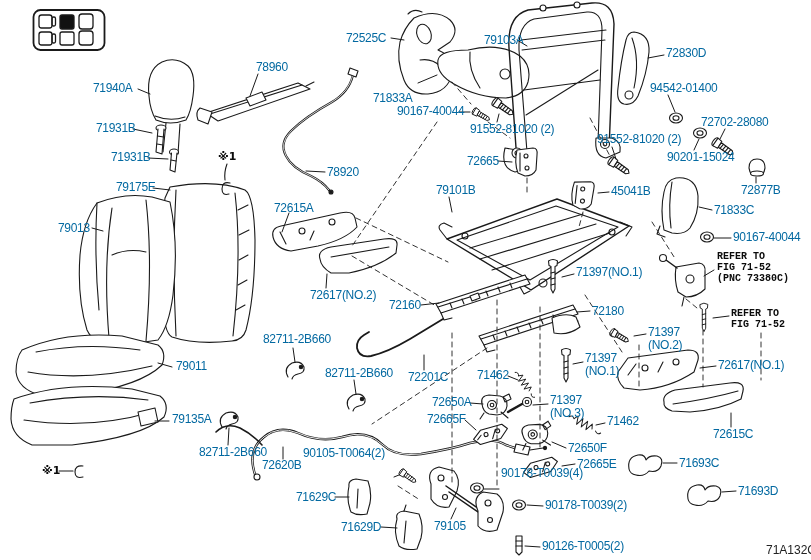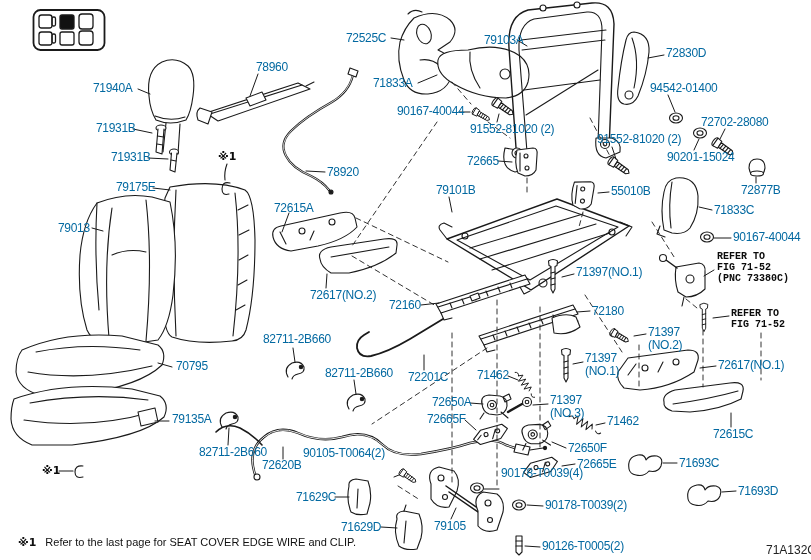--- a/index.html
+++ b/index.html
@@ -440,41 +440,41 @@
     <path d="M677,463 L663,463"></path>
     <path d="M736,491 L722,492"></path>
   </g>
 </svg>
 
 <div class="lbl" style="left:93px;top:82px">71940A</div>
 <div class="lbl" style="left:96px;top:122px">71931B</div>
 <div class="lbl" style="left:111px;top:151px">71931B</div>
 <div class="lbl" style="left:116px;top:181px">79175E</div>
 <div class="lbl" style="left:58px;top:222px">79013</div>
-<div class="lbl" style="left:176px;top:360px">70795</div>
+<div class="lbl" style="left:176px;top:360px">79011</div>
 <div class="lbl" style="left:172px;top:413px">79135A</div>
 <div class="lbl" style="left:263px;top:333px">82711-2B660</div>
 <div class="lbl" style="left:325px;top:367px">82711-2B660</div>
 <div class="lbl" style="left:199px;top:446px">82711-2B660</div>
 <div class="lbl" style="left:262px;top:459px">72620B</div>
 <div class="lbl" style="left:256px;top:61px">78960</div>
 <div class="lbl" style="left:346px;top:32px">72525C</div>
-<div class="lbl" style="left:373px;top:77px">71833A</div>
+<div class="lbl" style="left:373px;top:92px">71833A</div>
 <div class="lbl" style="left:397px;top:105px">90167-40044</div>
 <div class="lbl" style="left:327px;top:166px">78920</div>
 <div class="lbl" style="left:484px;top:34px">79103A</div>
 <div class="lbl" style="left:666px;top:47px">72830D</div>
 <div class="lbl" style="left:650px;top:82px">94542-01400</div>
 <div class="lbl" style="left:701px;top:116px">72702-28080</div>
 <div class="lbl" style="left:470px;top:123px">91552-81020 (2)</div>
 <div class="lbl" style="left:597px;top:133px">91552-81020 (2)</div>
 <div class="lbl" style="left:667px;top:151px">90201-15024</div>
 <div class="lbl" style="left:741px;top:184px">72877B</div>
 <div class="lbl" style="left:467px;top:155px">72665</div>
-<div class="lbl" style="left:611px;top:185px">55010B</div>
+<div class="lbl" style="left:611px;top:185px">45041B</div>
 <div class="lbl" style="left:436px;top:184px">79101B</div>
 <div class="lbl" style="left:714px;top:204px">71833C</div>
 <div class="lbl" style="left:733px;top:231px">90167-40044</div>
 
 <div class="refer" style="left:717px;top:251px">
   <div>REFER TO</div>
   <div>FIG 71-52</div>
   <div>(PNC 73380C)</div>
 </div>
 <div class="refer" style="left:731px;top:308px">
@@ -514,19 +514,16 @@
 <div class="lbl" style="left:296px;top:491px">71629C</div>
 <div class="lbl" style="left:341px;top:521px">71629D</div>
 <div class="lbl" style="left:303px;top:447px">90105-T0064(2)</div>
 <div class="lbl" style="left:713px;top:428px">72615C</div>
 <div class="lbl" style="left:679px;top:457px">71693C</div>
 <div class="lbl" style="left:738px;top:485px">71693D</div>
 
 <div class="refmark" style="left:218px;top:150px">※1</div>
 <div class="refmark" style="left:42px;top:464px">※1</div>
 
-<div class="footnote" style="left:18px;top:536px">
-  <span class="fm">※1</span><span>Refer to the last page for SEAT COVER EDGE WIRE and CLIP.</span>
+
+<div class="diagcode" style="left:766px;top:543px">71A132C</div>
+
 </div>
 
-<div class="diagcode" style="left:766px;top:543px">71A132C</div>
-
-</div>
-
 </body></html>

